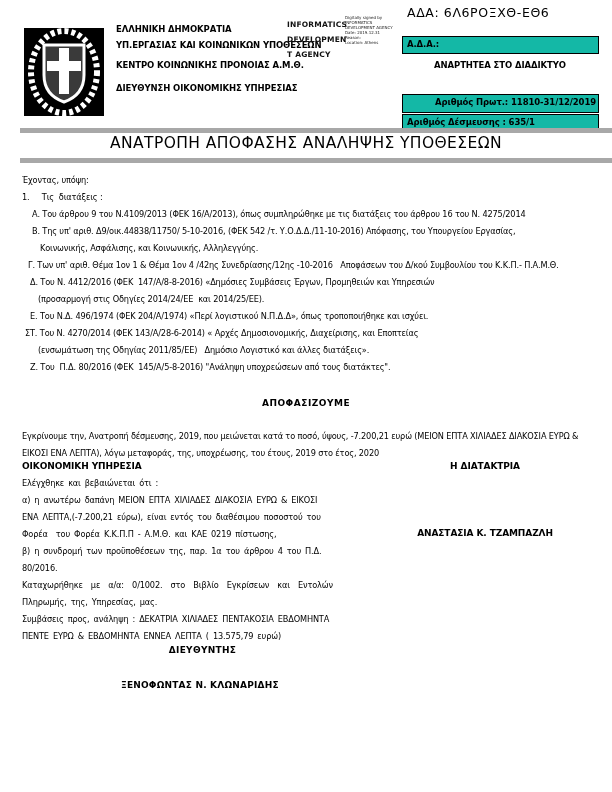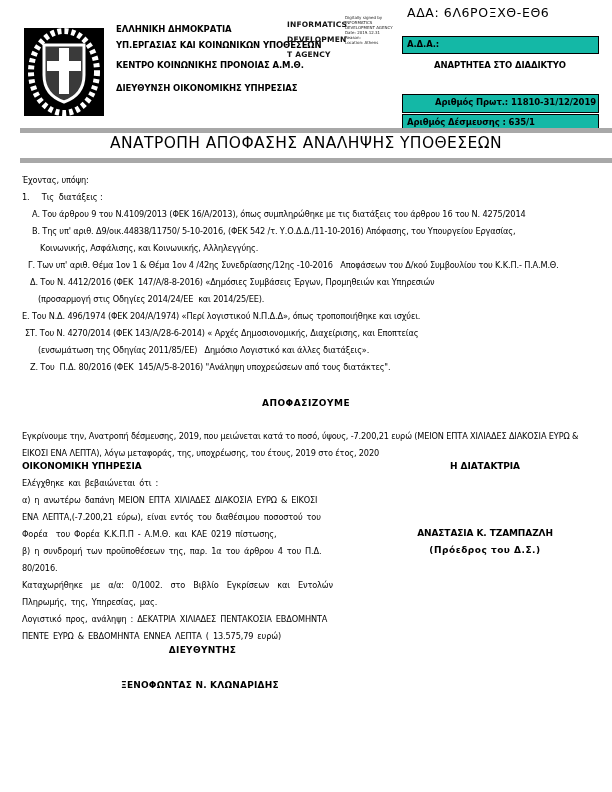--- a/index.html
+++ b/index.html
@@ -102,21 +102,21 @@
 
   <div class="abs preamble">
     <div class="bline" style="margin-left:0">Έχοντας, υπόψη:</div>
     <div class="bline" style="margin-left:0">1.     Τις  διατάξεις :</div>
     <div class="bline" style="margin-left:10px">Α. Του άρθρου 9 του Ν.4109/2013 (ΦΕΚ 16/Α/2013), όπως συμπληρώθηκε με τις διατάξεις του άρθρου 16 του Ν. 4275/2014</div>
     <div class="bline" style="margin-left:10px">Β. Της υπ' αριθ. Δ9/οικ.44838/11750/ 5-10-2016, (ΦΕΚ 542 /τ. Υ.Ο.Δ.Δ./11-10-2016) Απόφασης, του Υπουργείου Εργασίας,</div>
     <div class="bline" style="margin-left:18px">Κοινωνικής, Ασφάλισης, και Κοινωνικής, Αλληλεγγύης.</div>
     <div class="bline" style="margin-left:6px">Γ. Των υπ' αριθ. Θέμα 1ον 1 &amp; Θέμα 1ον 4 /42ης Συνεδρίασης/12ης -10-2016   Αποφάσεων του Δ/κού Συμβουλίου του Κ.Κ.Π.- Π.Α.Μ.Θ.</div>
     <div class="bline" style="margin-left:8px">Δ. Του Ν. 4412/2016 (ΦΕΚ  147/Α/8-8-2016) «Δημόσιες Συμβάσεις Έργων, Προμηθειών και Υπηρεσιών</div>
     <div class="bline" style="margin-left:16px">(προσαρμογή στις Οδηγίες 2014/24/ΕΕ  και 2014/25/ΕΕ).</div>
-    <div class="bline" style="">Ε. Του Ν.Δ. 496/1974 (ΦΕΚ 204/Α/1974) «Περί λογιστικού Ν.Π.Δ.Δ», όπως τροποποιήθηκε και ισχύει.</div>
+    <div class="bline" style="margin-left:8px">Ε. Του Ν.Δ. 496/1974 (ΦΕΚ 204/Α/1974) «Περί λογιστικού Ν.Π.Δ.Δ», όπως τροποποιήθηκε και ισχύει.</div>
     <div class="bline" style="margin-left:3px">ΣΤ. Του Ν. 4270/2014 (ΦΕΚ 143/Α/28-6-2014) « Αρχές Δημοσιονομικής, Διαχείρισης, και Εποπτείας</div>
     <div class="bline" style="margin-left:16px">(ενσωμάτωση της Οδηγίας 2011/85/ΕΕ)   Δημόσιο Λογιστικό και άλλες διατάξεις».</div>
     <div class="bline" style="margin-left:8px">Ζ. Του  Π.Δ. 80/2016 (ΦΕΚ  145/Α/5-8-2016) "Ανάληψη υποχρεώσεων από τους διατάκτες".</div>
   </div>
 
   <div class="abs decision-heading">ΑΠΟΦΑΣΙΖΟΥΜΕ</div>
   <div class="abs decision-par">
     <div class="bline">Εγκρίνουμε την, Ανατροπή δέσμευσης, 2019, που μειώνεται κατά το ποσό, ύψους, -7.200,21 ευρώ (ΜΕΙΟΝ ΕΠΤΑ ΧΙΛΙΑΔΕΣ ΔΙΑΚΟΣΙΑ ΕΥΡΩ &amp;</div>
     <div class="bline">ΕΙΚΟΣΙ ΕΝΑ ΛΕΠΤΑ), λόγω μεταφοράς, της, υποχρέωσης, του έτους, 2019 στο έτος, 2020</div>
   </div>
@@ -124,26 +124,25 @@
   <div class="abs finance">
     <div class="fin-heading">ΟΙΚΟΝΟΜΙΚΗ ΥΠΗΡΕΣΙΑ</div>
     <div class="bline">Ελέγχθηκε και βεβαιώνεται ότι :</div>
     <div class="bline">α) η ανωτέρω δαπάνη ΜΕΙΟΝ ΕΠΤΑ ΧΙΛΙΑΔΕΣ ΔΙΑΚΟΣΙΑ ΕΥΡΩ &amp; ΕΙΚΟΣΙ</div>
     <div class="bline">ΕΝΑ ΛΕΠΤΑ,(-7.200,21 εύρω), είναι εντός του διαθέσιμου ποσοστού του</div>
     <div class="bline">Φορέα  του Φορέα Κ.Κ.Π.Π - Α.Μ.Θ. και ΚΑΕ 0219 πίστωσης,</div>
     <div class="bline">β) η συνδρομή των προϋποθέσεων της, παρ. 1α του άρθρου 4 του Π.Δ.</div>
     <div class="bline">80/2016.</div>
     <div class="bline">Καταχωρήθηκε  με  α/α:  0/1002.  στο  Βιβλίο  Εγκρίσεων  και  Εντολών</div>
     <div class="bline">Πληρωμής, της, Υπηρεσίας, μας.</div>
-    <div class="bline">Λογιστικό προς, ανάληψη : ΔΕΚΑΤΡΙΑ ΧΙΛΙΑΔΕΣ ΠΕΝΤΑΚΟΣΙΑ ΕΒΔΟΜΗΝΤΑ</div>
+    <div class="bline">Συμβάσεις προς, ανάληψη : ΔΕΚΑΤΡΙΑ ΧΙΛΙΑΔΕΣ ΠΕΝΤΑΚΟΣΙΑ ΕΒΔΟΜΗΝΤΑ</div>
     <div class="bline">ΠΕΝΤΕ ΕΥΡΩ &amp; ΕΒΔΟΜΗΝΤΑ ΕΝΝΕΑ ΛΕΠΤΑ ( 13.575,79 ευρώ)</div>
   </div>
 
   <div class="abs officer">
     <div class="off-heading">Η ΔΙΑΤΑΚΤΡΙΑ</div>
     <div class="off-name">ΑΝΑΣΤΑΣΙΑ Κ. ΤΖΑΜΠΑΖΛΗ</div>
-    <div class="off-title">(Πρόεδρος του Δ.Σ.)</div>
   </div>
 
   <div class="abs director-heading">ΔΙΕΥΘΥΝΤΗΣ</div>
   <div class="abs director-name">ΞΕΝΟΦΩΝΤΑΣ Ν. ΚΛΩΝΑΡΙΔΗΣ</div>
 
 </div>
 
 </body></html>

